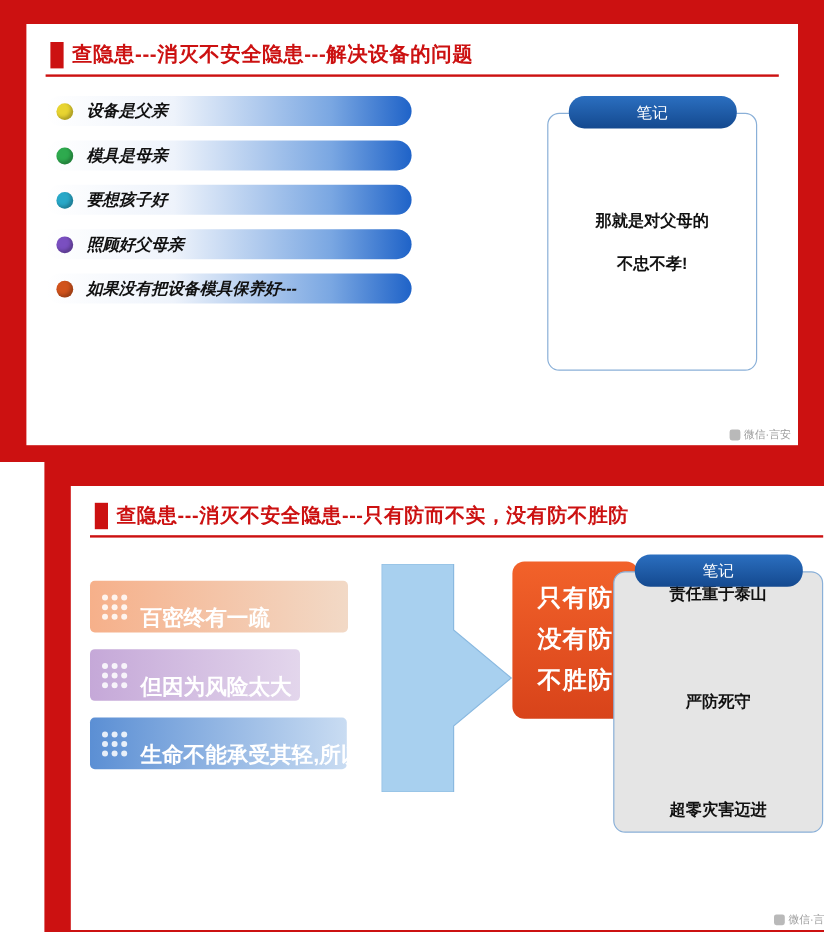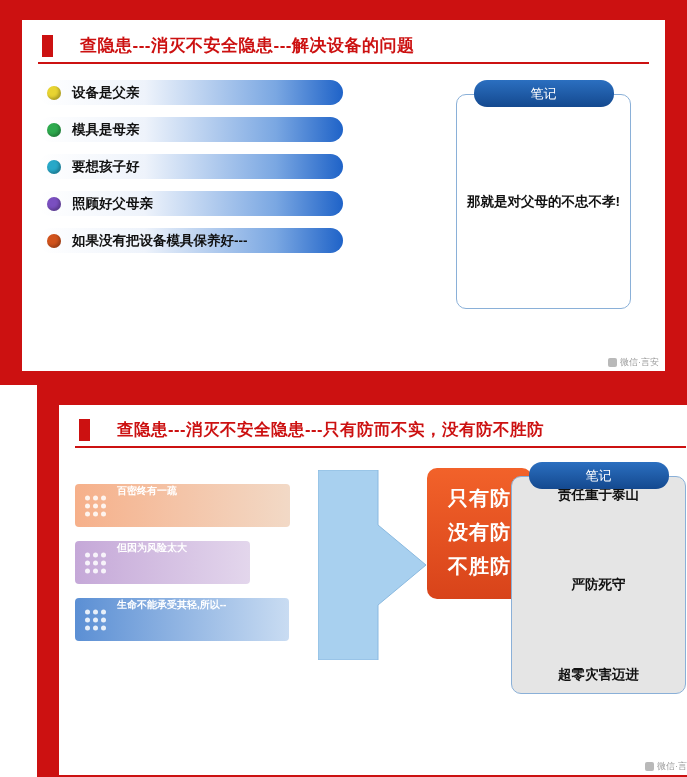--- a/index.html
+++ b/index.html
@@ -23,21 +23,20 @@
     background:#ffffff;
     height:100%;
     box-sizing:border-box;
     padding:14px 16px 10px 16px;
   }
 
   
   .title-row{
     display:flex;align-items:flex-end;
     padding-left:4px;
-    gap:20px;
   }
   .title-bar{
     width:11px;height:22px;background:#cc1111;margin-right:7px;
     flex:0 0 auto;
   }
   .title-text{
     color:#cc1111;
     font-size:17px;
     font-weight:bold;
     letter-spacing:0.5px;
@@ -56,20 +55,21 @@
   .left1{width:400px;}
   .pill{
     position:relative;
     display:flex;align-items:center;
     height:25px;
     margin-bottom:12px;
     border-radius:13px;
     background:linear-gradient(to right,#ffffff 0%,#eef3fb 35%,#7aa7e2 78%,#1f63c8 100%);
     padding-left:34px;
     box-sizing:border-box;
+    font-style:italic;
   }
   .pill.w1{width:305px;}
   .pill.w2{width:305px;}
   .pill.w3{width:305px;}
   .pill.w4{width:305px;}
   .pill.w5{width:305px;}
   .bullet{
     position:absolute;left:9px;top:50%;transform:translateY(-50%);
     width:14px;height:14px;border-radius:50%;
     box-shadow:inset -2px -2px 3px rgba(0,0,0,.25);
@@ -83,21 +83,21 @@
   .note-wrap{
     position:relative;
     width:175px;margin-left:18px;
   }
   .note-box{
     border:1.5px solid #8ab0d8;
     border-radius:10px;
     height:215px;
     margin-top:14px;
     box-sizing:border-box;
-    display:flex;
+    display:flex;flex-direction:column;
     align-items:center;justify-content:center;
     background:#fff;
   }
   .note-head{
     position:absolute;top:0;left:50%;transform:translateX(-50%);
     width:140px;height:27px;border-radius:13px;
     background:linear-gradient(to bottom,#2b6fc0,#14498f);
     color:#fff;font-size:13px;font-weight:normal;
     display:flex;align-items:center;justify-content:center;
     z-index:2;
@@ -115,24 +115,24 @@
     background:#b9b9b9;margin-right:3px;
   }
 
   
   .body2{display:flex;margin-top:18px;position:relative;height:225px;}
   .left2{width:255px;padding-top:18px;}
   .grad-bar{
     position:relative;
     height:43px;margin-bottom:14px;
     border-radius:4px;
-    display:flex;align-items:flex-start;
+    display:flex;align-items:flex-end;
     padding-left:42px;
     box-sizing:border-box;
-    color:#ffffff;font-weight:bold;font-size:10px;
+    color:#ffffff;font-weight:bold;font-size:18px;
     white-space:nowrap;
   }
   .g1{background:linear-gradient(to right,#f6b08a,#f2d9c6);width:215px;}
   .g2{background:linear-gradient(to right,#c5a8d8,#e3d6ec);width:175px;}
   .g3{background:linear-gradient(to right,#5b8fd4,#c9dcf2);width:214px;}
   .dots{
     position:absolute;left:10px;top:50%;transform:translateY(-50%);
     display:grid;grid-template-columns:repeat(3,5px);grid-gap:3px;
   }
   .dots i{display:block;width:5px;height:5px;border-radius:50%;background:rgba(255,255,255,.85);}

